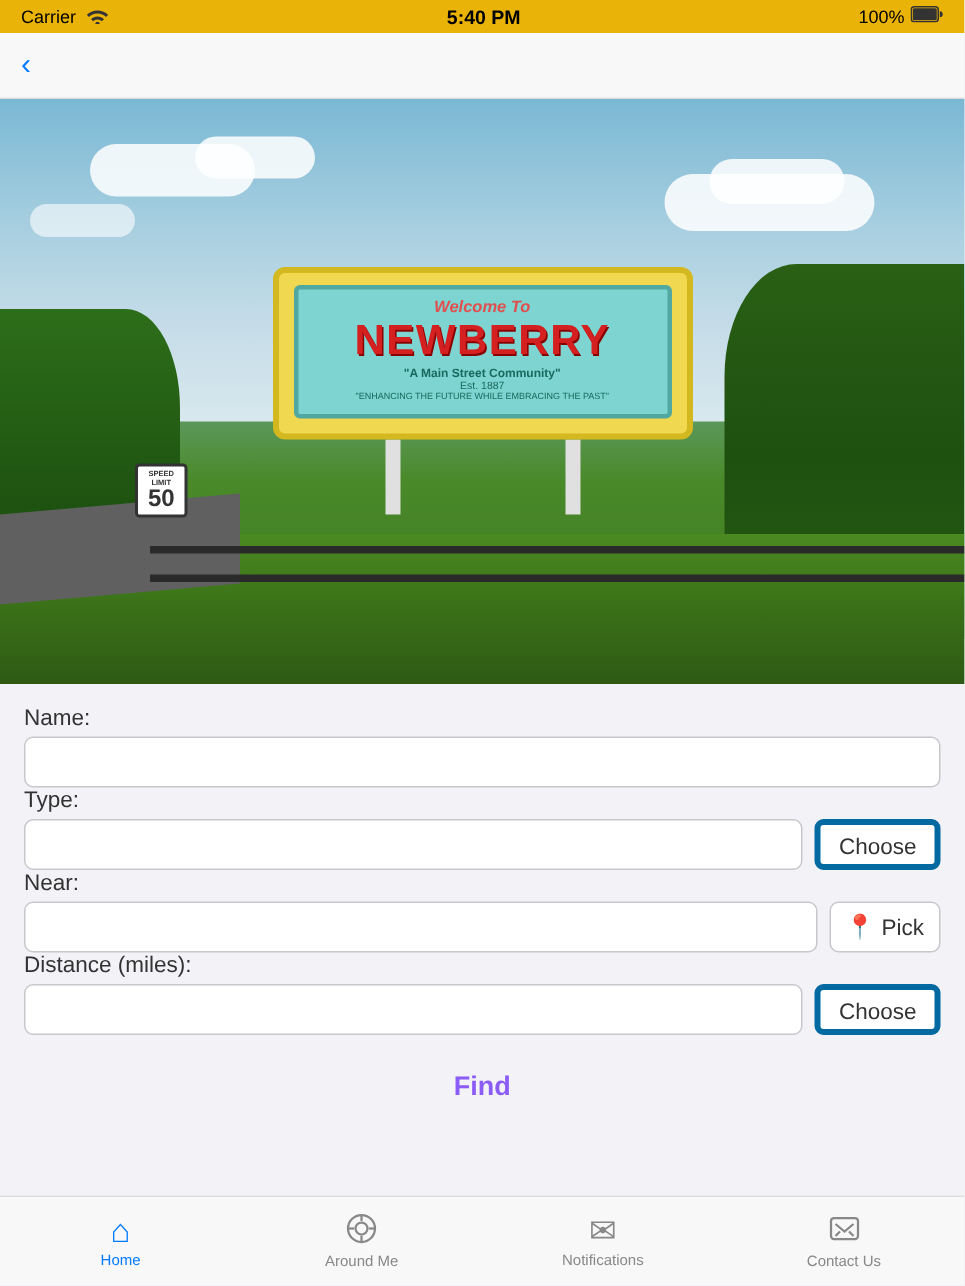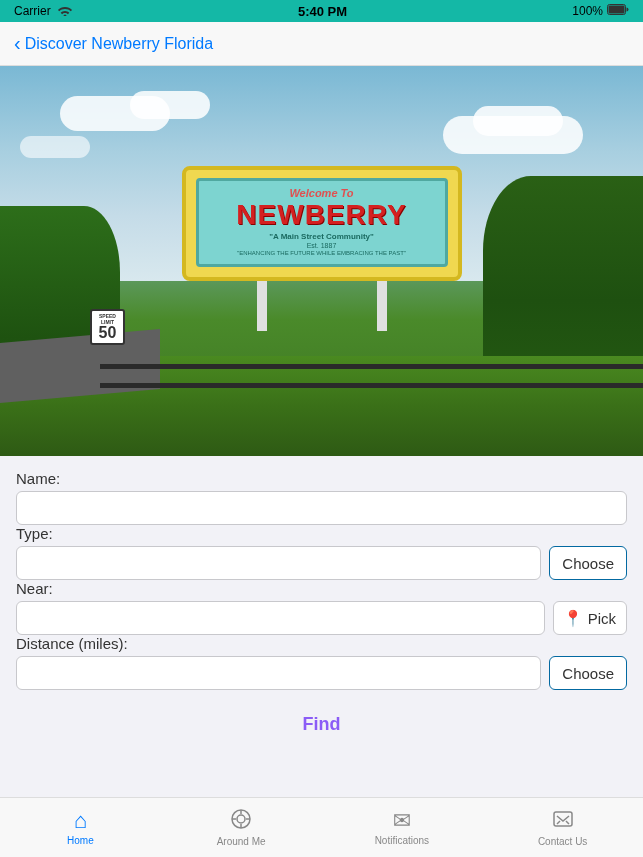--- a/index.html
+++ b/index.html
@@ -11,21 +11,21 @@
       overflow: hidden;
       display: flex;
       flex-direction: column;
     }
 
     
     .status-bar {
       display: flex;
       justify-content: space-between;
       padding: 4px 14px;
-      background: #14b8a6;
+      background: #eab308;
       height: 22px;
       font-size: 12px;
       font-weight: 500;
     }
     .status-left { display: flex; align-items: center; gap: 6px; }
     .status-center { font-weight: 600; font-size: 13px; }
     .status-right { display: flex; align-items: center; gap: 4px; font-size: 12px; }
 
     
     .nav-bar {
@@ -119,21 +119,21 @@
     .fence-rail-bot {
       position: absolute;
       bottom: 8px; left: 0; right: 0;
       height: 5px;
       background: #2a2a2a;
     }
 
     
     .sign-container {
       position: absolute;
-      top: 100px;
+      top: 112px;
       left: 50%;
       transform: translateX(-50%);
       width: 280px;
     }
     .sign {
       background: #f0d850;
       border: 4px solid #d4b820;
       border-radius: 8px;
       padding: 8px 10px 10px;
       position: relative;
@@ -235,21 +235,21 @@
       height: 34px;
       background: #fff;
       border: 1px solid #c8c8cc;
       border-radius: 6px;
       padding: 0 10px;
       font-size: 14px;
       outline: none;
     }
     .btn-choose {
       background: #fff;
-      border: 1px solid #0369a1;
+      border: 4px solid #0369a1;
       border-radius: 6px;
       padding: 6px 12px;
       font-size: 15px;
       color: #333;
       cursor: pointer;
       white-space: nowrap;
       height: 34px;
     }
     .btn-pick {
       background: #fff;
@@ -324,21 +324,20 @@
         <rect x="1.5" y="1.5" width="16" height="8" rx="1" ry="1" fill="#333"></rect>
         <path d="M19.5 3.5 v4 a1.5 1.5 0 0 0 0-4z" fill="#333"></path>
       </svg>
     </span>
   </div>
 </div>
 
 <div class="nav-bar">
   <div class="nav-back">
     <span style="font-size:20px; color:#007aff;">‹</span>
-    <span style="color:#007aff; font-size:16px;">Discover Newberry Florida</span>
   </div>
 </div>
 
 <div class="hero-image">
   <div class="sky"></div>
   <div class="clouds">
     <div class="cloud cloud1"></div>
     <div class="cloud cloud2"></div>
     <div class="cloud cloud3"></div>
     <div class="cloud cloud4"></div>

